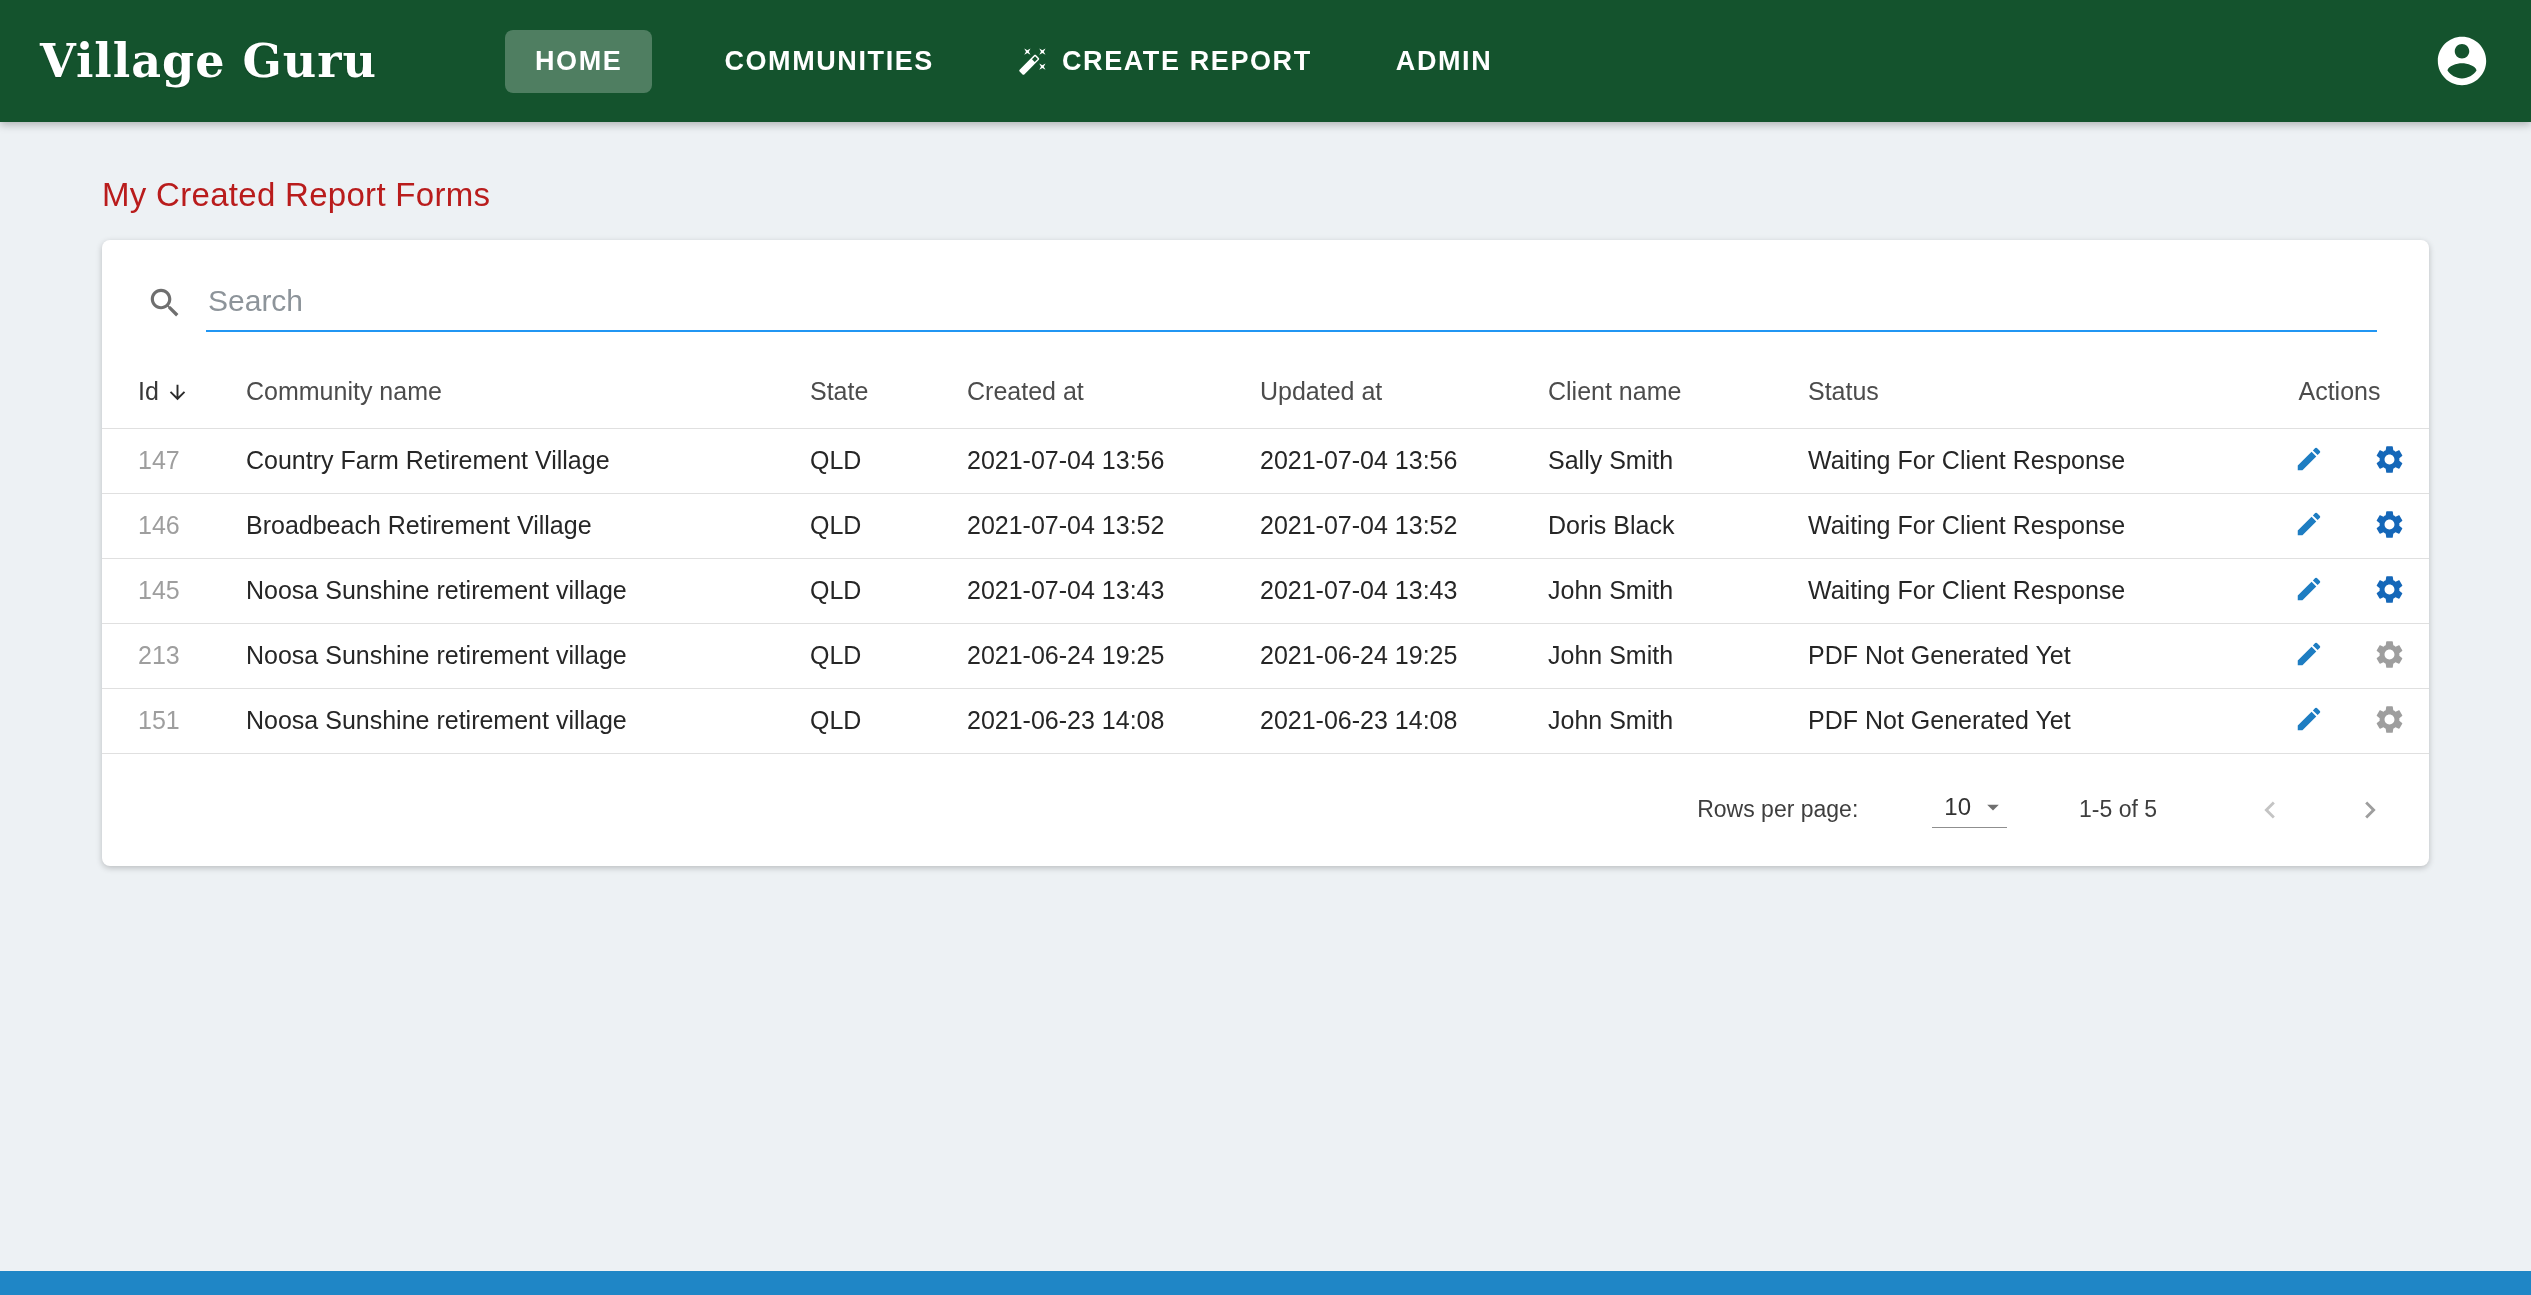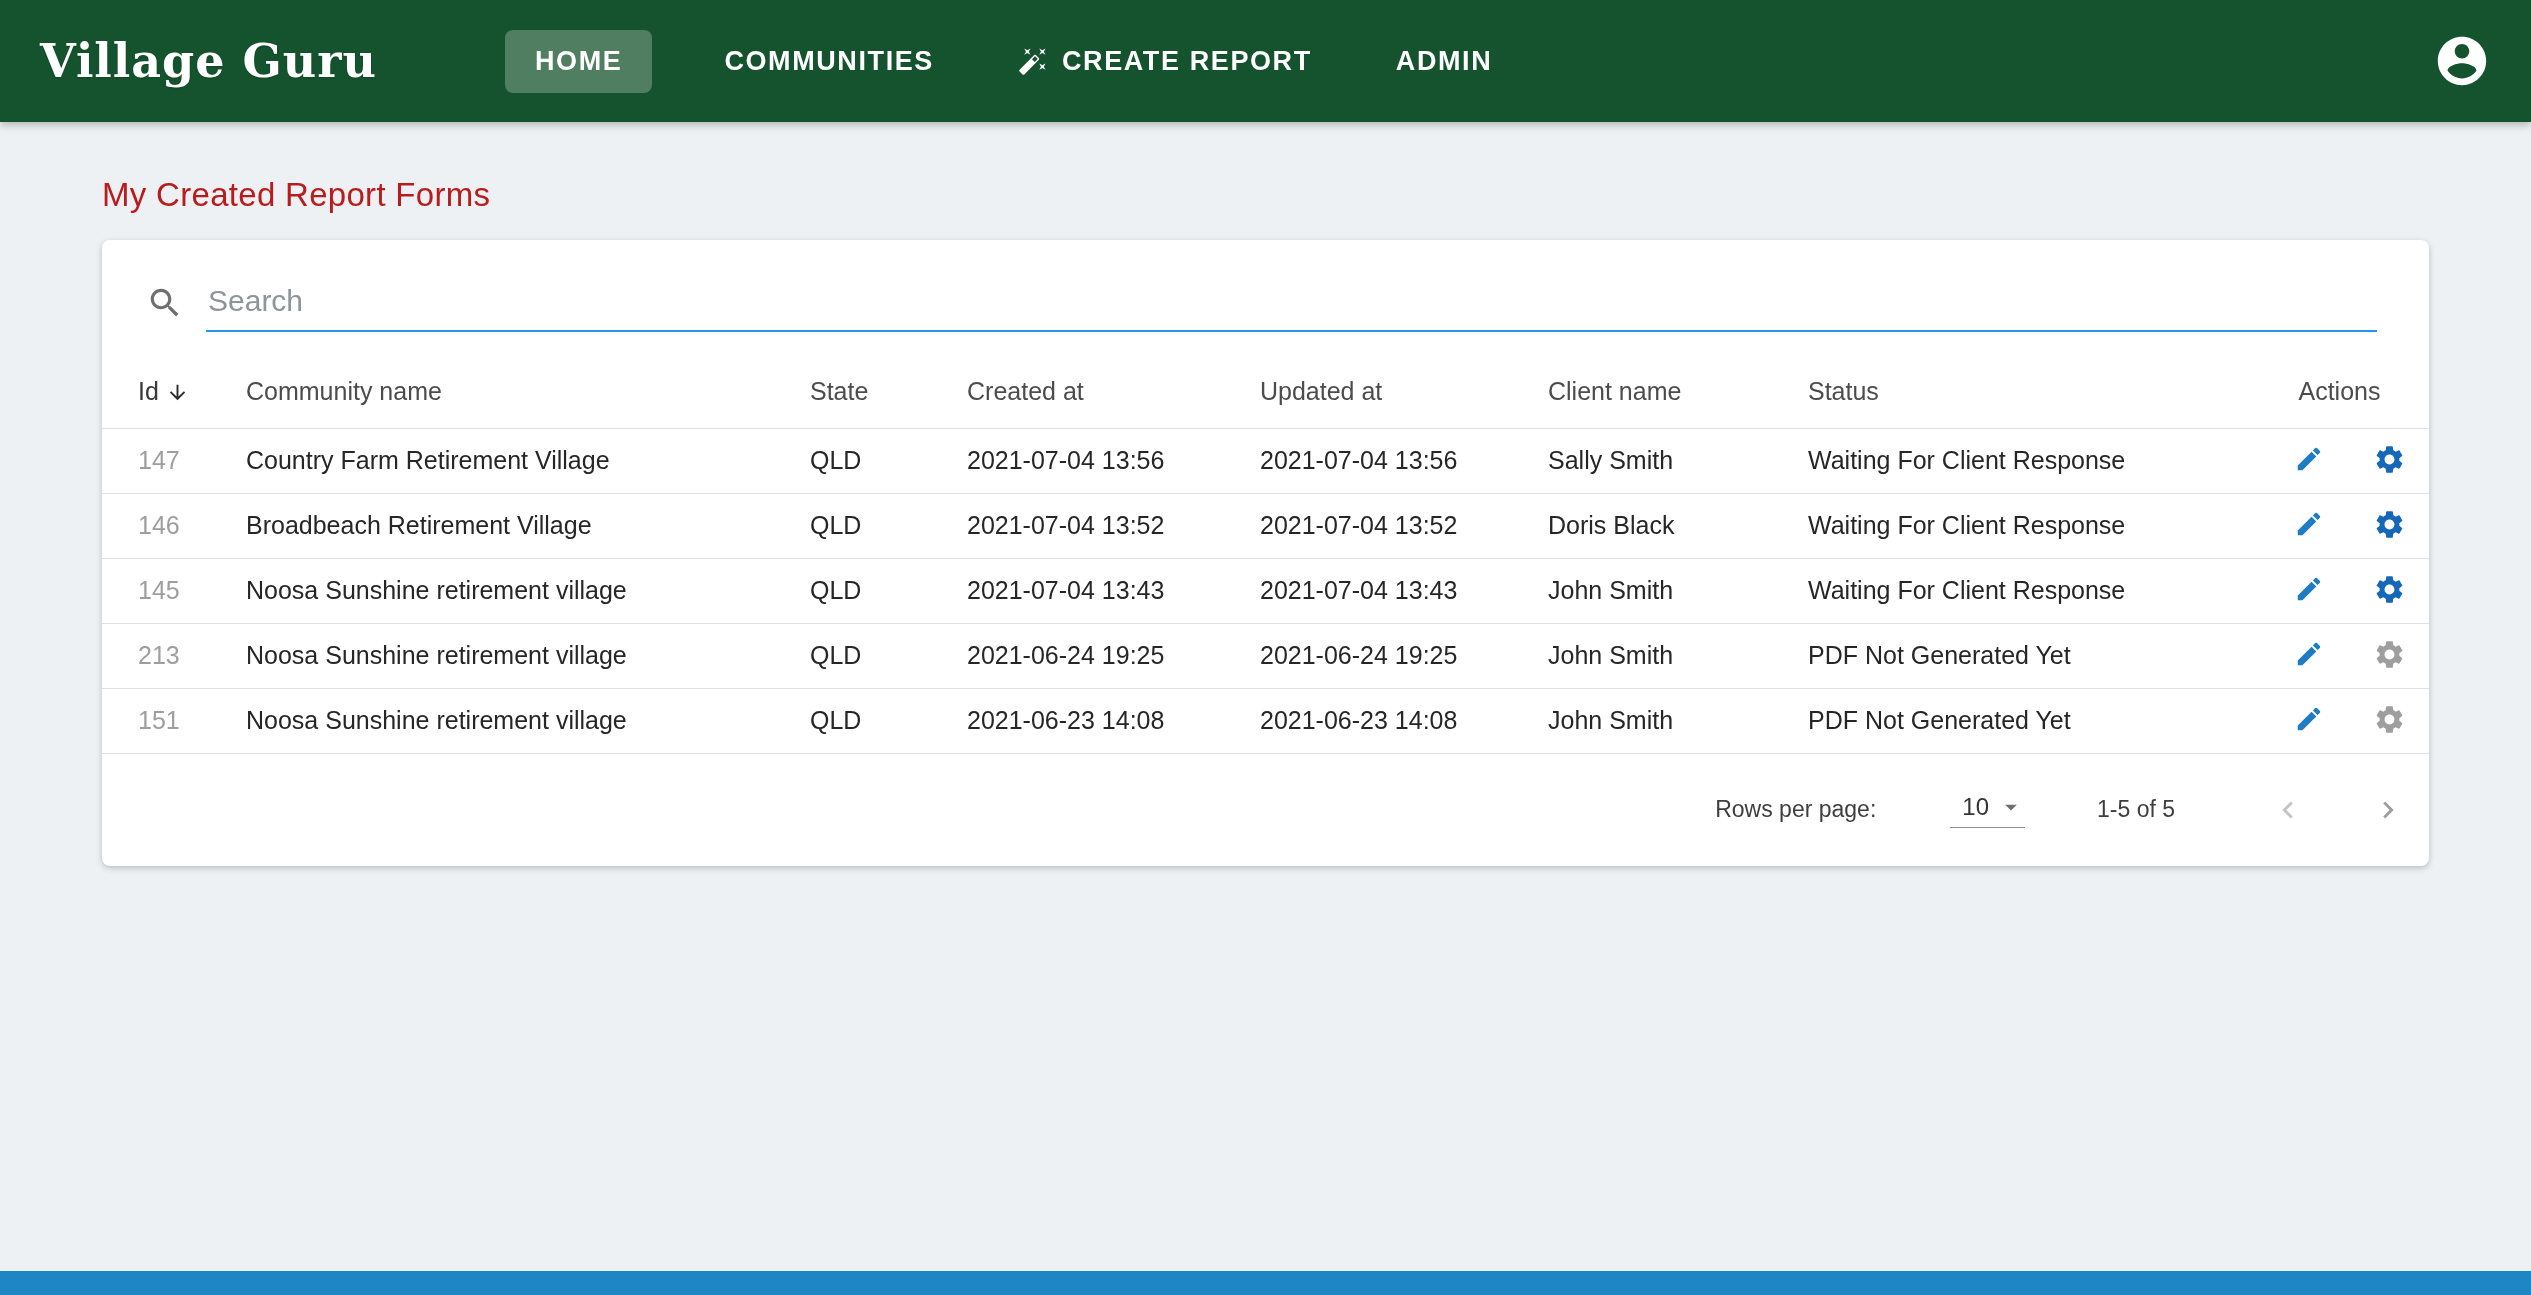--- a/index.html
+++ b/index.html
@@ -109,21 +109,21 @@
   .edit svg { fill: #1e7dc2; }
   .gear-on svg { fill: #1567b8; }
   .gear-off svg { fill: #9e9e9e; }
 
   
   .pagination {
     display: flex;
     align-items: center;
     justify-content: flex-end;
     height: 112px;
-    padding-right: 24px;
+    padding-right: 42px;
     font-size: 23px;
     color: #3e3e3e;
   }
   .rpp-select {
     display: inline-flex;
     align-items: center;
     margin-left: 74px;
     border-bottom: 1px solid #8f8f8f;
     padding: 2px 0 6px 12px;
     cursor: pointer;

